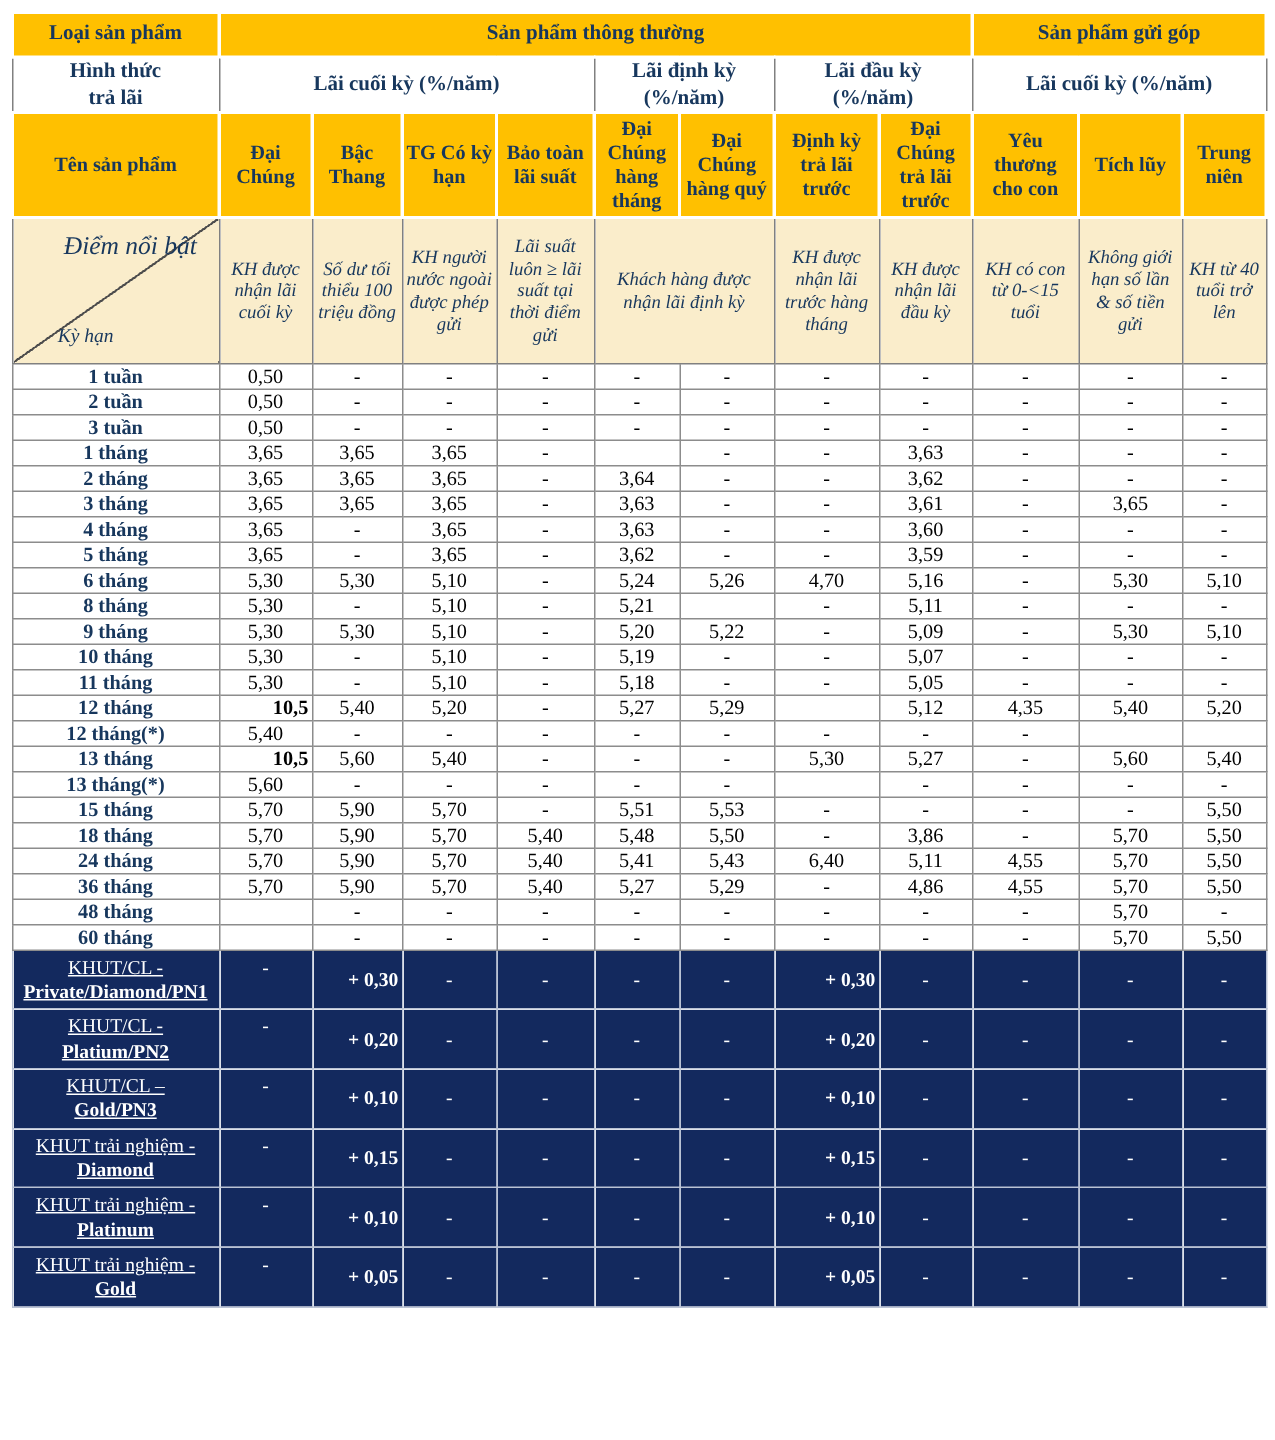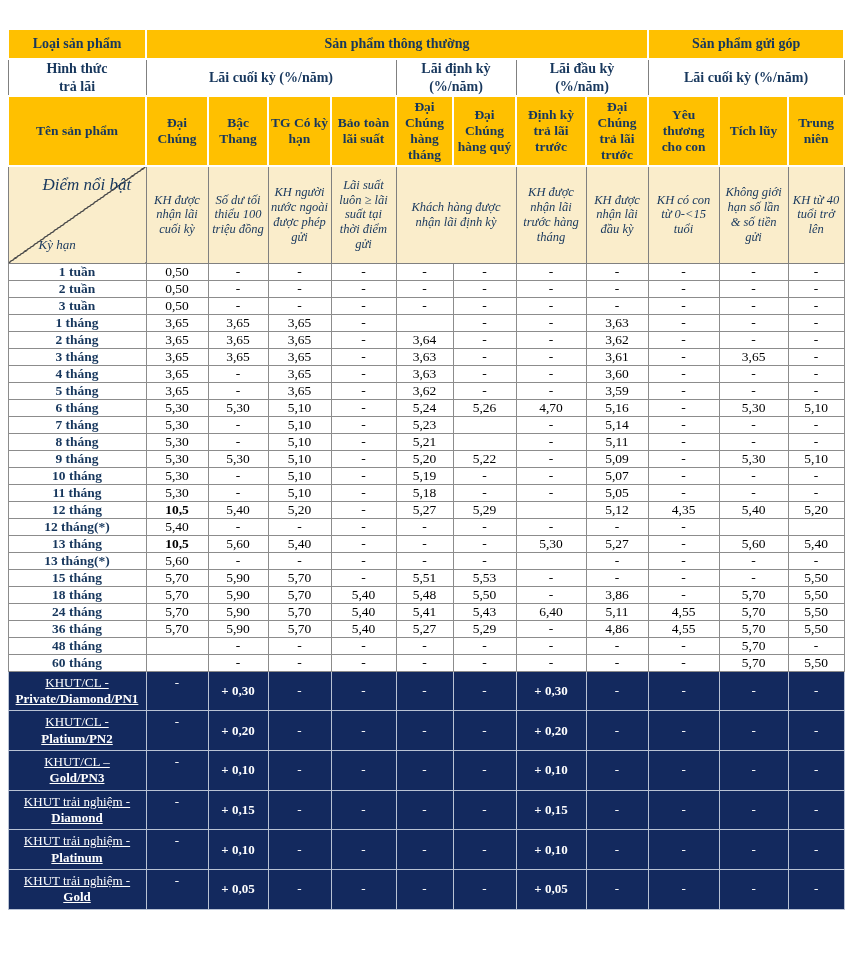--- a/index.html
+++ b/index.html
@@ -1,21 +1,21 @@
 <!DOCTYPE html>
 <html><head>
 <meta charset="utf-8">
 <style>
   html,body{margin:0;padding:0;background:#ffffff;}
   .sheet{
     width:850px;height:960px;box-sizing:border-box;
     padding:7px 7px 0 7px;background:#ffffff;
     font-family:"Liberation Serif","DejaVu Serif",serif;
   }
-  table{width:836px;table-layout:fixed;border-collapse:collapse;margin-top:21px;}
+  table{width:836px;table-layout:fixed;border-collapse:collapse;}
   col.c0{width:138px}col.c1{width:62px}col.c2{width:60px}col.c3{width:63px}
   col.c4{width:65px}col.c5{width:57px}col.c6{width:63px}col.c7{width:70px}
   col.c8{width:62px}col.c9{width:71px}col.c10{width:69px}col.c11{width:56px}
 
   th,td{padding:0 2px;text-align:center;vertical-align:middle;overflow:hidden;}
 
   
   tr.r1{height:30px}
   tr.r2{height:36px}
   tr.r3{height:70px}
@@ -46,21 +46,21 @@
     font-style:italic;font-size:17px;
   }
   .corner .kyhan{
     position:absolute;bottom:10px;left:30px;color:#17375D;
     font-style:italic;font-size:13px;
   }
   
   tbody.body tr{height:14px;}
   tbody.body td{border:1px solid #8c8c8c;font-size:13.5px;color:#000;background:#fff;}
   tbody.body td.lbl{font-weight:bold;color:#17375D;}
-  td.bold{font-weight:bold;}
+  td.bold{font-weight:bold;text-align:right;}
   
   tbody.vip tr{height:39.7px;}
   tbody.vip td{border:1px solid #b9c2d4;background:#13295E;color:#ffffff;font-size:13px;}
   tbody.vip td.lbl{line-height:1.25;text-decoration:underline;}
   tbody.vip td.lbl .l2{font-weight:bold;}
   tbody.vip td.top{vertical-align:top;padding-top:3px;}
   tbody.vip td.bold{font-weight:bold;}
 </style>
 </head>
 <body>
@@ -249,34 +249,20 @@
           <td>-</td>
           <td>5,24</td>
           <td>5,26</td>
           <td>4,70</td>
           <td>5,16</td>
           <td>-</td>
           <td>5,30</td>
           <td>5,10</td>
         </tr>
         <tr>
-          <td class="lbl">7 tháng</td>
-          <td>5,30</td>
-          <td>-</td>
-          <td>5,10</td>
-          <td>-</td>
-          <td>5,23</td>
-          <td></td>
-          <td>-</td>
-          <td>5,14</td>
-          <td>-</td>
-          <td>-</td>
-          <td>-</td>
-        </tr>
-        <tr>
           <td class="lbl">8 tháng</td>
           <td>5,30</td>
           <td>-</td>
           <td>5,10</td>
           <td>-</td>
           <td>5,21</td>
           <td></td>
           <td>-</td>
           <td>5,11</td>
           <td>-</td>

